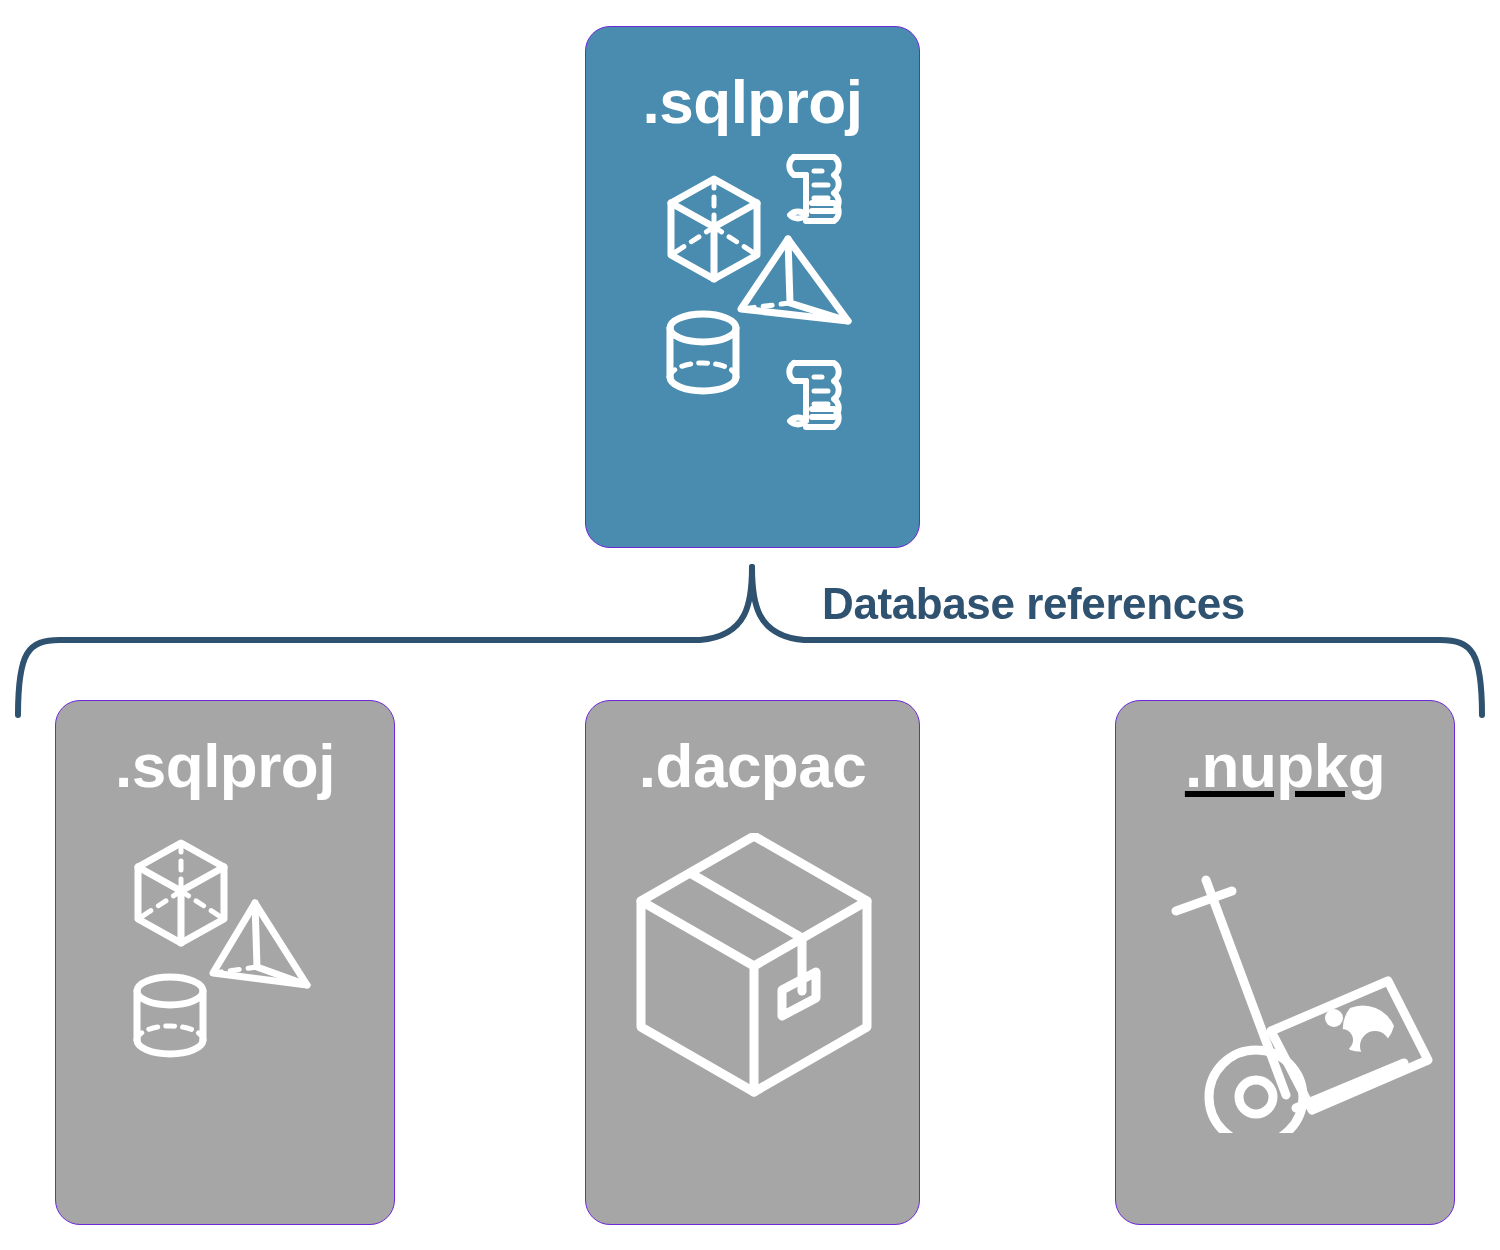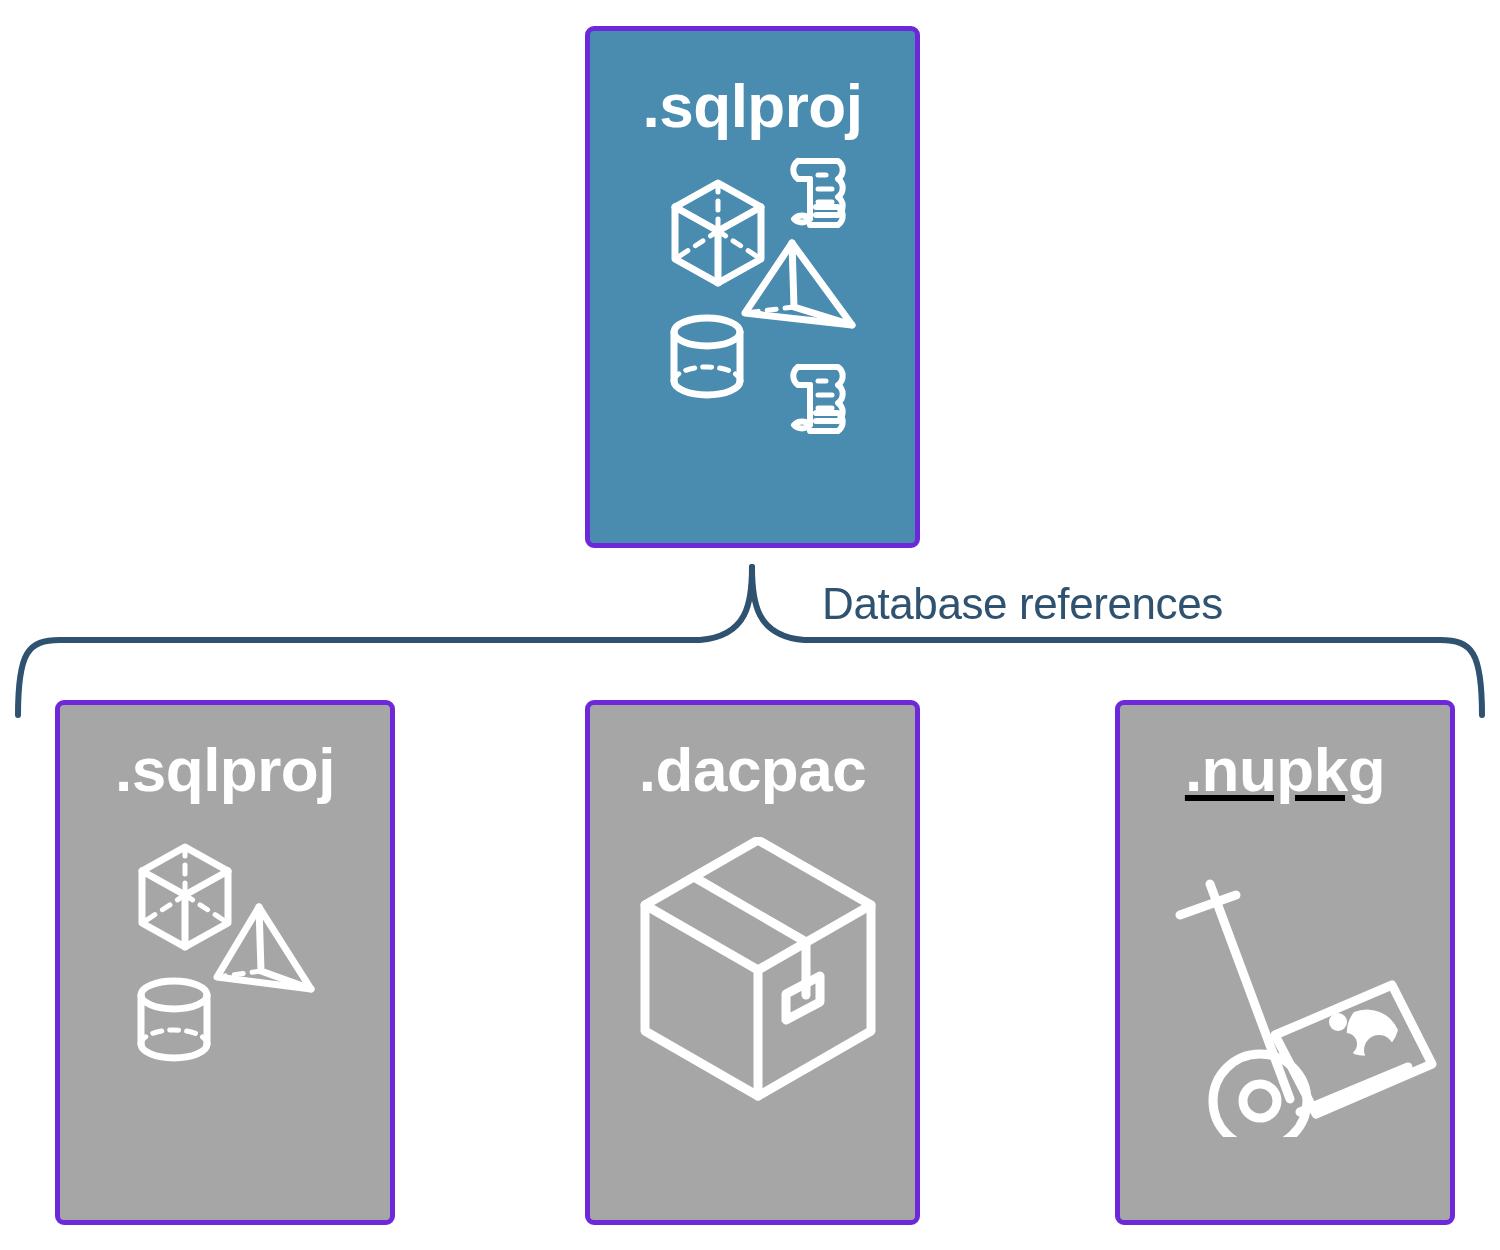--- a/index.html
+++ b/index.html
@@ -18,22 +18,22 @@
     position: relative;
     width: 1500px;
     height: 1250px;
     background: #ffffff;
   }
 
   
   .card {
     position: absolute;
     box-sizing: border-box;
-    border: 5px solid #6d28d9;
-    border-radius: 9px;
+    border: 1px solid #6d28d9;
+    border-radius: 25px;
     display: flex;
     flex-direction: column;
     align-items: center;
   }
   .card.primary { background: #4a8caf; }
   .card.muted   { background: #a6a6a6; }
 
   .card-title {
     color: #ffffff;
     font-weight: bold;
@@ -58,21 +58,21 @@
     width: 1500px;
     height: 200px;
   }
 
   
   #brace-label {
     position: absolute;
     left: 812px;
     top: 578px;
     font-size: 44px;
-    font-weight: normal;
+    font-weight: bold;
     color: #2e5270;
     letter-spacing: -0.4px;
     white-space: nowrap;
     background: #ffffff;
     padding: 0 10px;
     line-height: 1.2;
     user-select: none;
   }
 </style>
 </head>

